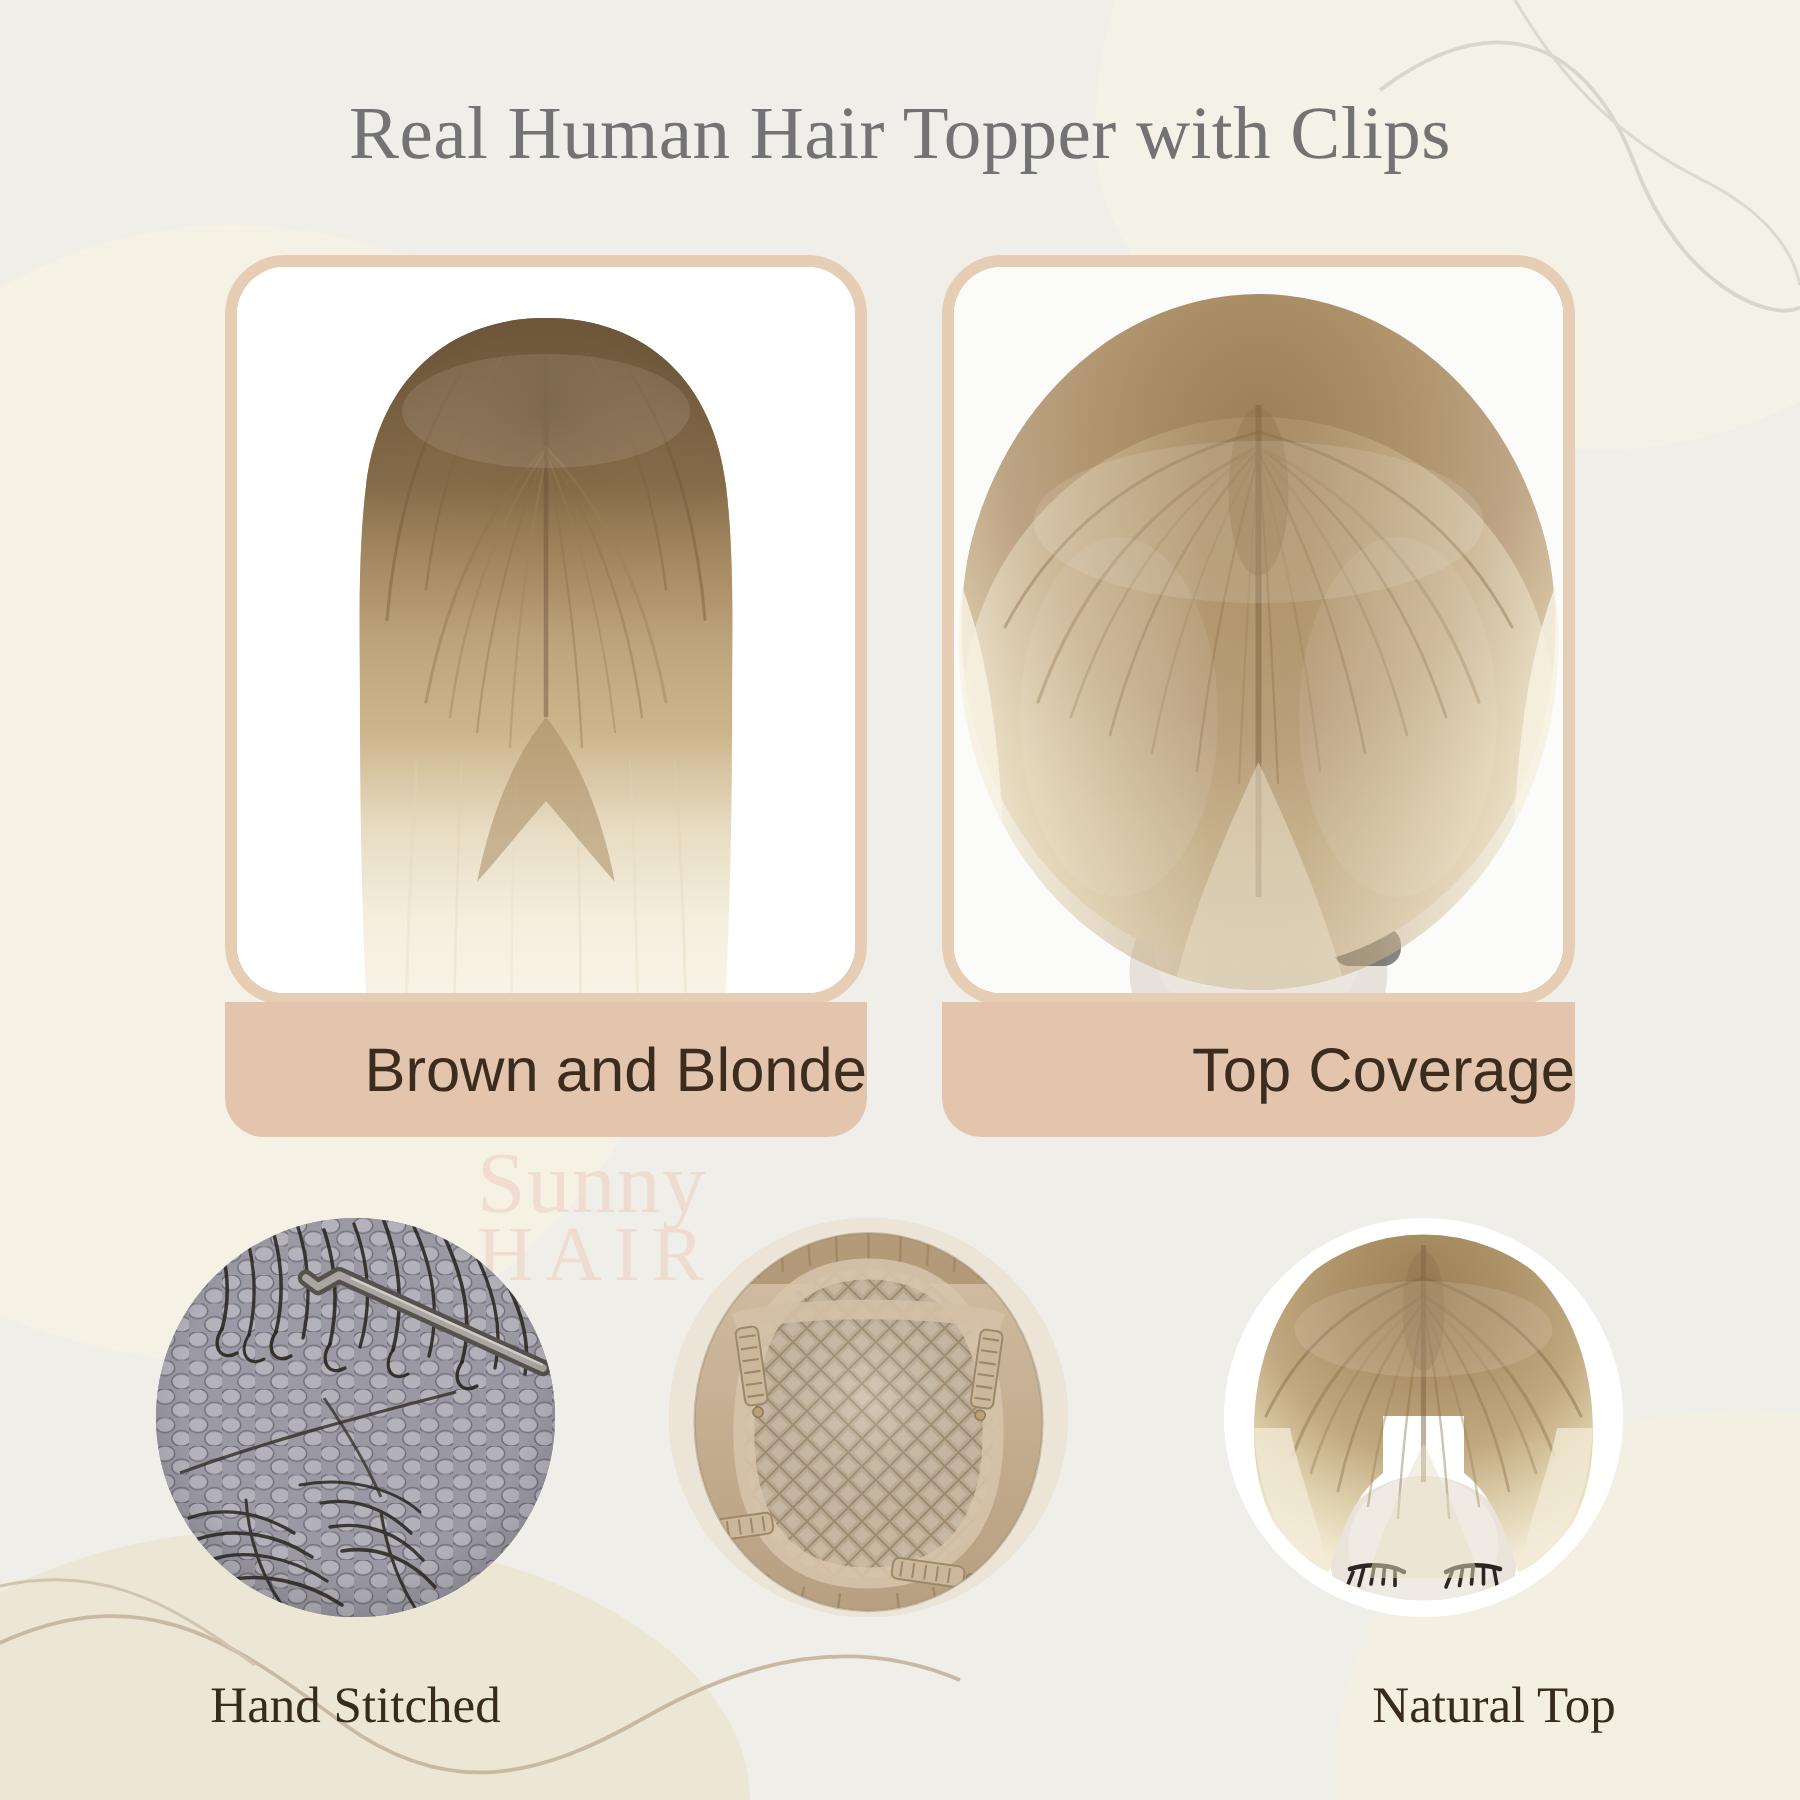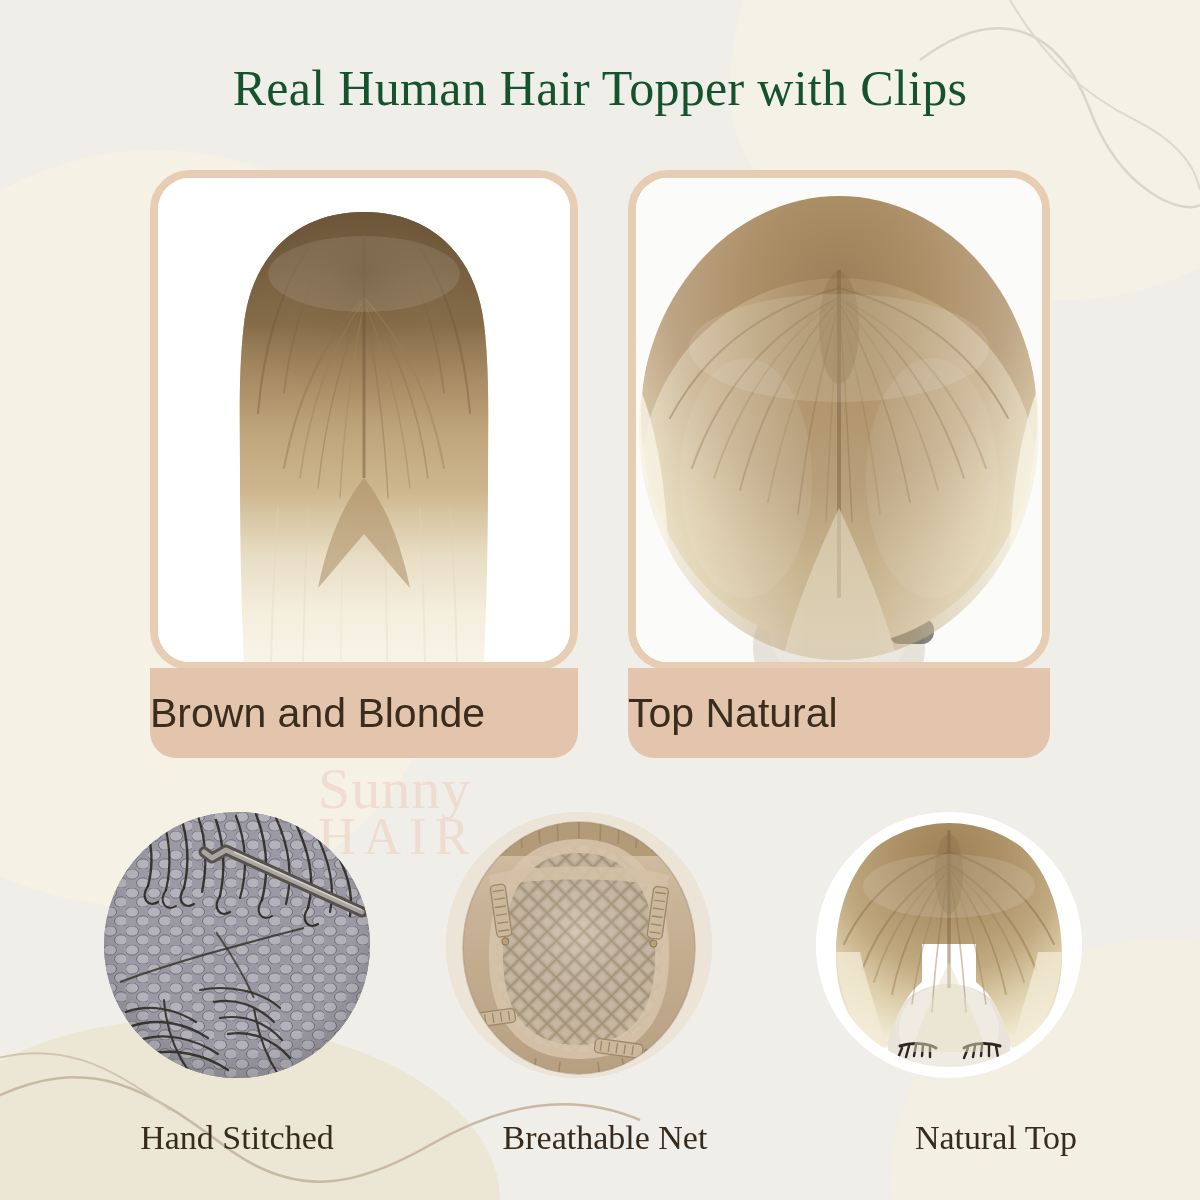--- a/index.html
+++ b/index.html
@@ -29,21 +29,21 @@
   .blob-bottomright{
     position:absolute;right:-210px;bottom:-160px;width:520px;height:420px;
     background:#f3efe3;border-radius:52% 48% 46% 54% / 58% 44% 56% 42%;
   }
 
   
   .title{
     position:absolute;left:0;right:0;top:62px;text-align:center;
     font-family:"Liberation Serif",serif;
     font-size:50px;line-height:1.05;
-    color:#14532d;letter-spacing:.3px;
+    color:#737373;letter-spacing:.3px;
     white-space:nowrap;
   }
 
   
   .watermark{
     position:absolute;left:318px;top:764px;width:260px;height:110px;
     text-align:left;color:#f0d9ce;opacity:.85;
     font-family:"Liberation Serif",serif;
   }
   .watermark .wm1{font-size:58px;line-height:50px;letter-spacing:1px;display:block;}
@@ -59,21 +59,21 @@
     box-sizing:border-box;
   }
   .card.left{left:150px;top:170px;width:428px;height:500px;}
   .card.right{left:628px;top:170px;width:422px;height:500px;}
   .card-photo{position:absolute;inset:0;overflow:hidden;background:#fff;}
 
   .card-label{
     position:absolute;
     background:#e3c5ae;
     border-radius:0 0 26px 26px;
-    display:flex;align-items:center;justify-content:flex-start;
+    display:flex;align-items:center;justify-content:flex-end;
     font-family:"Liberation Sans",sans-serif;
     font-size:41px;color:#3b2c1e;
     box-sizing:border-box;
   }
   .card-label.left{left:150px;top:668px;width:428px;height:90px;}
   .card-label.right{left:628px;top:668px;width:422px;height:90px;}
 
   
   .feature{position:absolute;width:266px;height:266px;}
   .feature .circ{
@@ -260,21 +260,21 @@
           <path d="M203,330 C180,380 158,430 146,484 L262,484 C248,430 226,380 203,330 Z" fill="#e8dfc8" opacity=".55"></path>
 
           <ellipse cx="203" cy="170" rx="150" ry="54" fill="#ffffff" opacity=".12"></ellipse>
           <ellipse cx="110" cy="300" rx="66" ry="120" fill="#ffffff" opacity=".08"></ellipse>
           <ellipse cx="296" cy="300" rx="66" ry="120" fill="#ffffff" opacity=".08"></ellipse>
         </g>
       </svg>
     </div>
   </div>
   <div class="card-label right">
-    <span>Top Natural</span>
+    <span>Top Coverage</span>
   </div>
 
   <div class="feature f1">
     <div class="circ">
       <svg viewBox="0 0 266 266" width="266" height="266">
         <defs>
           <linearGradient id="meshBG" x1="0" y1="0" x2="1" y2="1">
             <stop offset="0%" stop-color="#a7a4ad"></stop>
             <stop offset="50%" stop-color="#91909a"></stop>
             <stop offset="100%" stop-color="#7d7c87"></stop>
@@ -468,21 +468,20 @@
               </g>
               <circle cx="7" cy="53" r="3.2" fill="#b9a176" stroke="#8e7a56" stroke-width="1"></circle>
             </g>
           </g>
         </g>
 
         <ellipse cx="133" cy="136" rx="116" ry="126" fill="none" stroke="#a08e73" stroke-width="1.5" opacity=".5"></ellipse>
       </svg>
     </div>
   </div>
-  <div class="feature-caption c2">Breathable Net</div>
 
   <div class="feature f3">
     <div class="circ">
       <svg viewBox="0 0 266 266" width="266" height="266">
         <defs>
           <radialGradient id="crownC" cx="50%" cy="20%" r="80%">
             <stop offset="0%" stop-color="#a08köpf" stop-opacity="0"></stop>
           </radialGradient>
           <radialGradient id="crownC2" cx="50%" cy="18%" r="82%">
             <stop offset="0%" stop-color="#9d8258"></stop>

